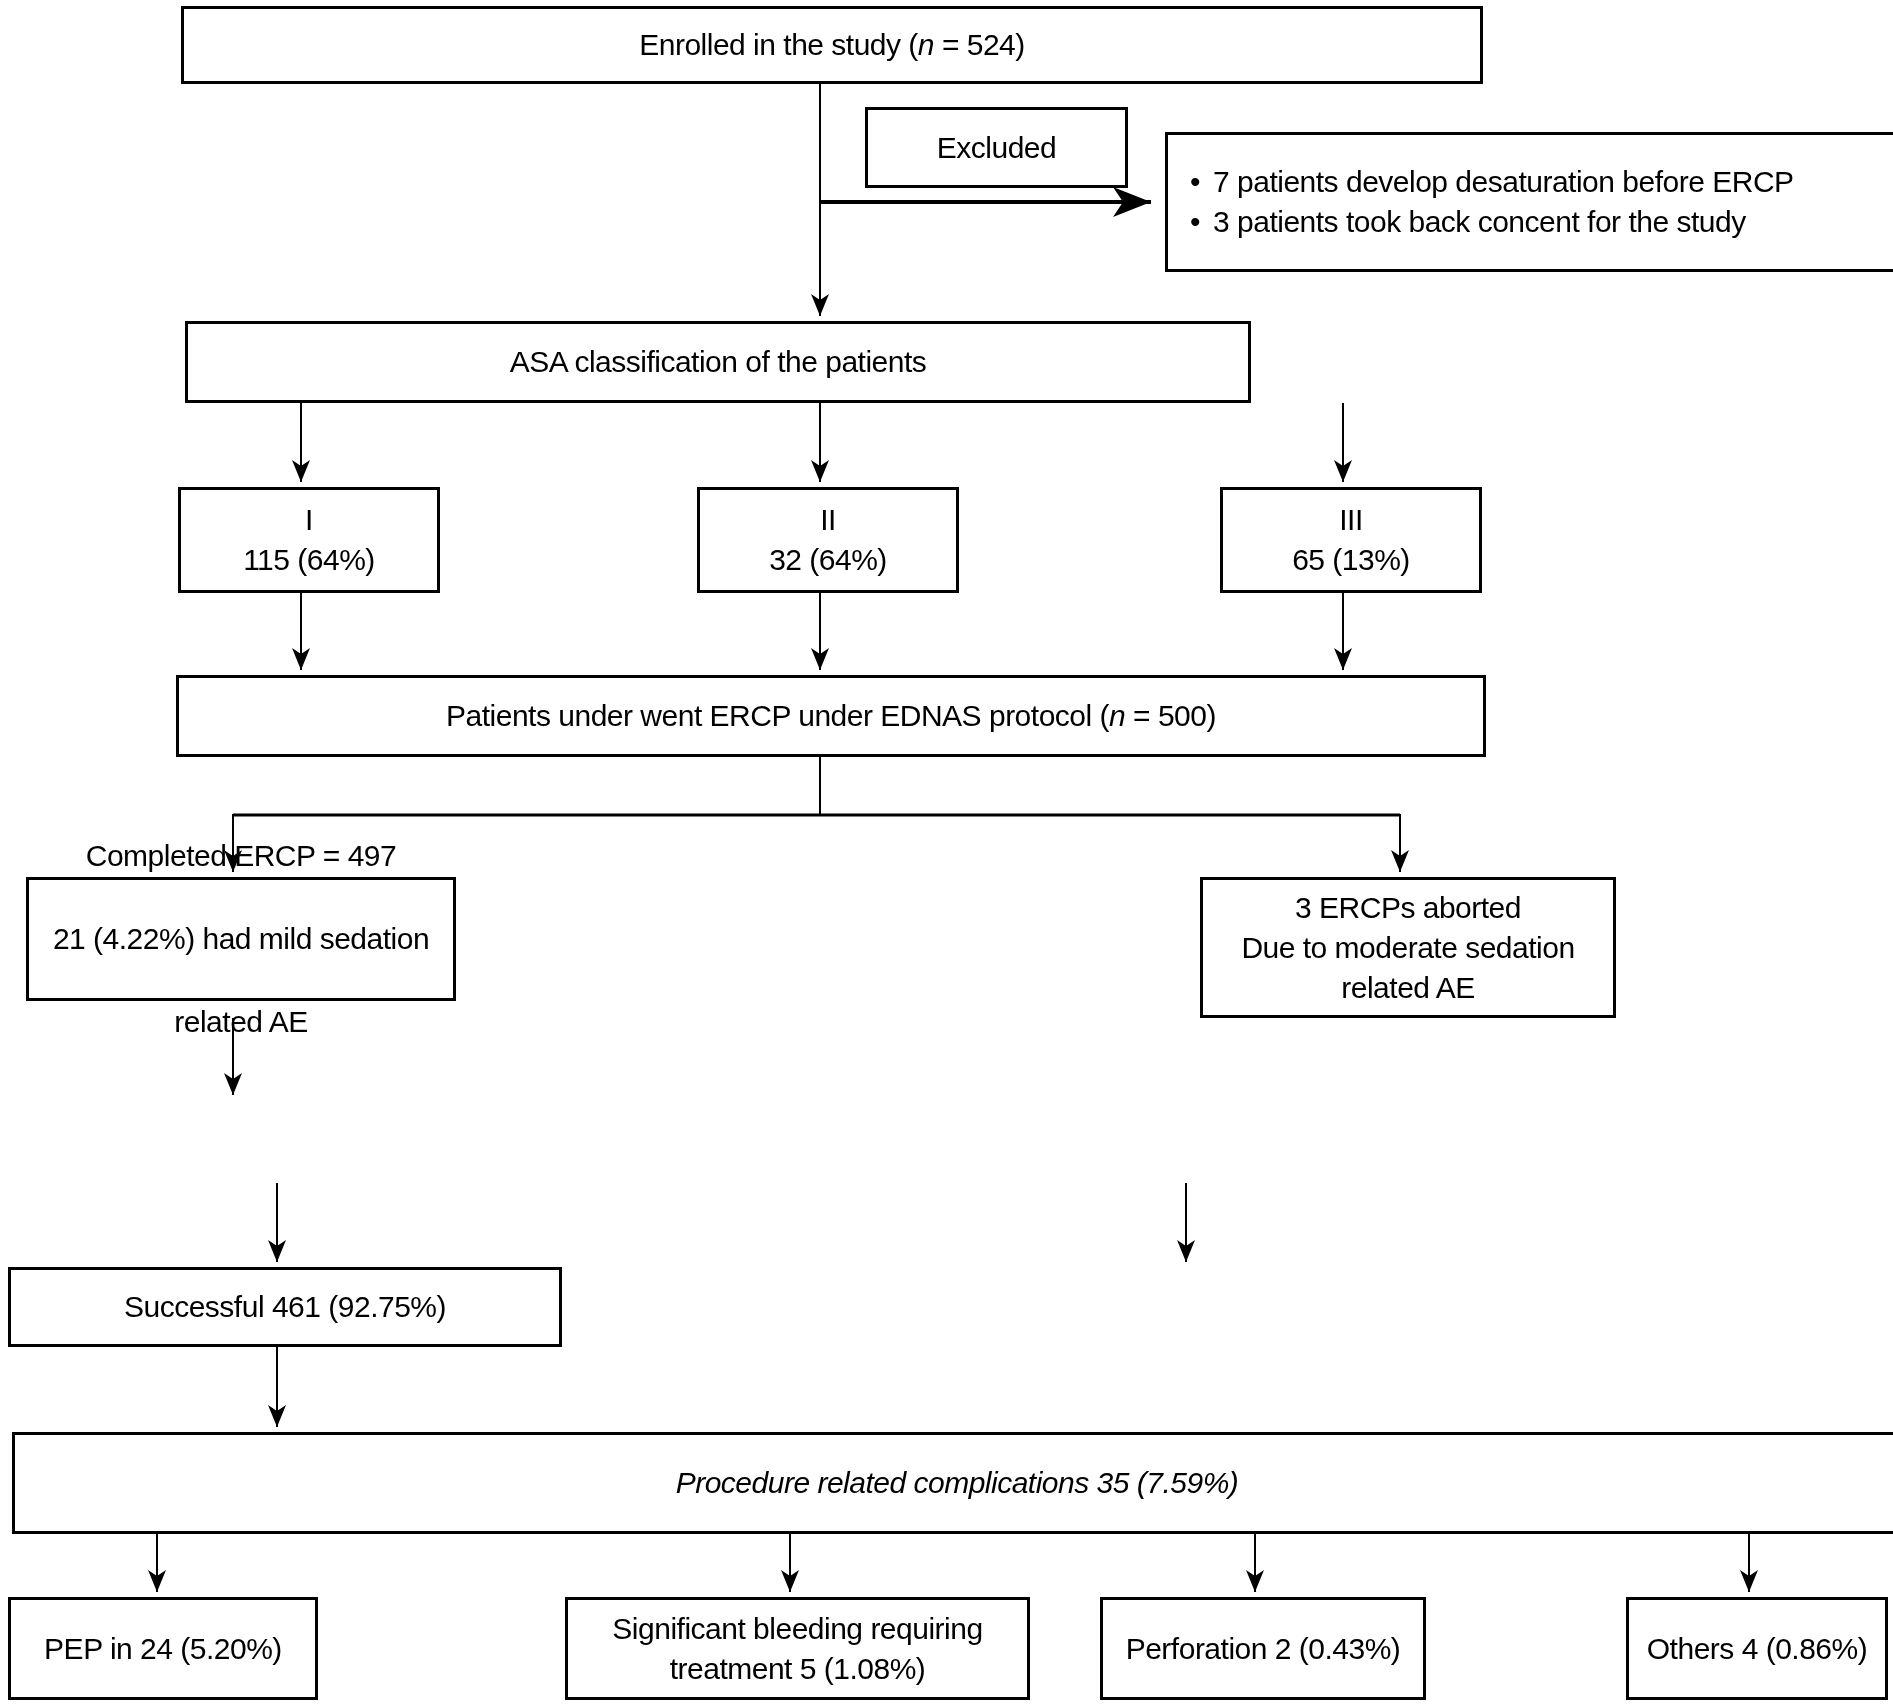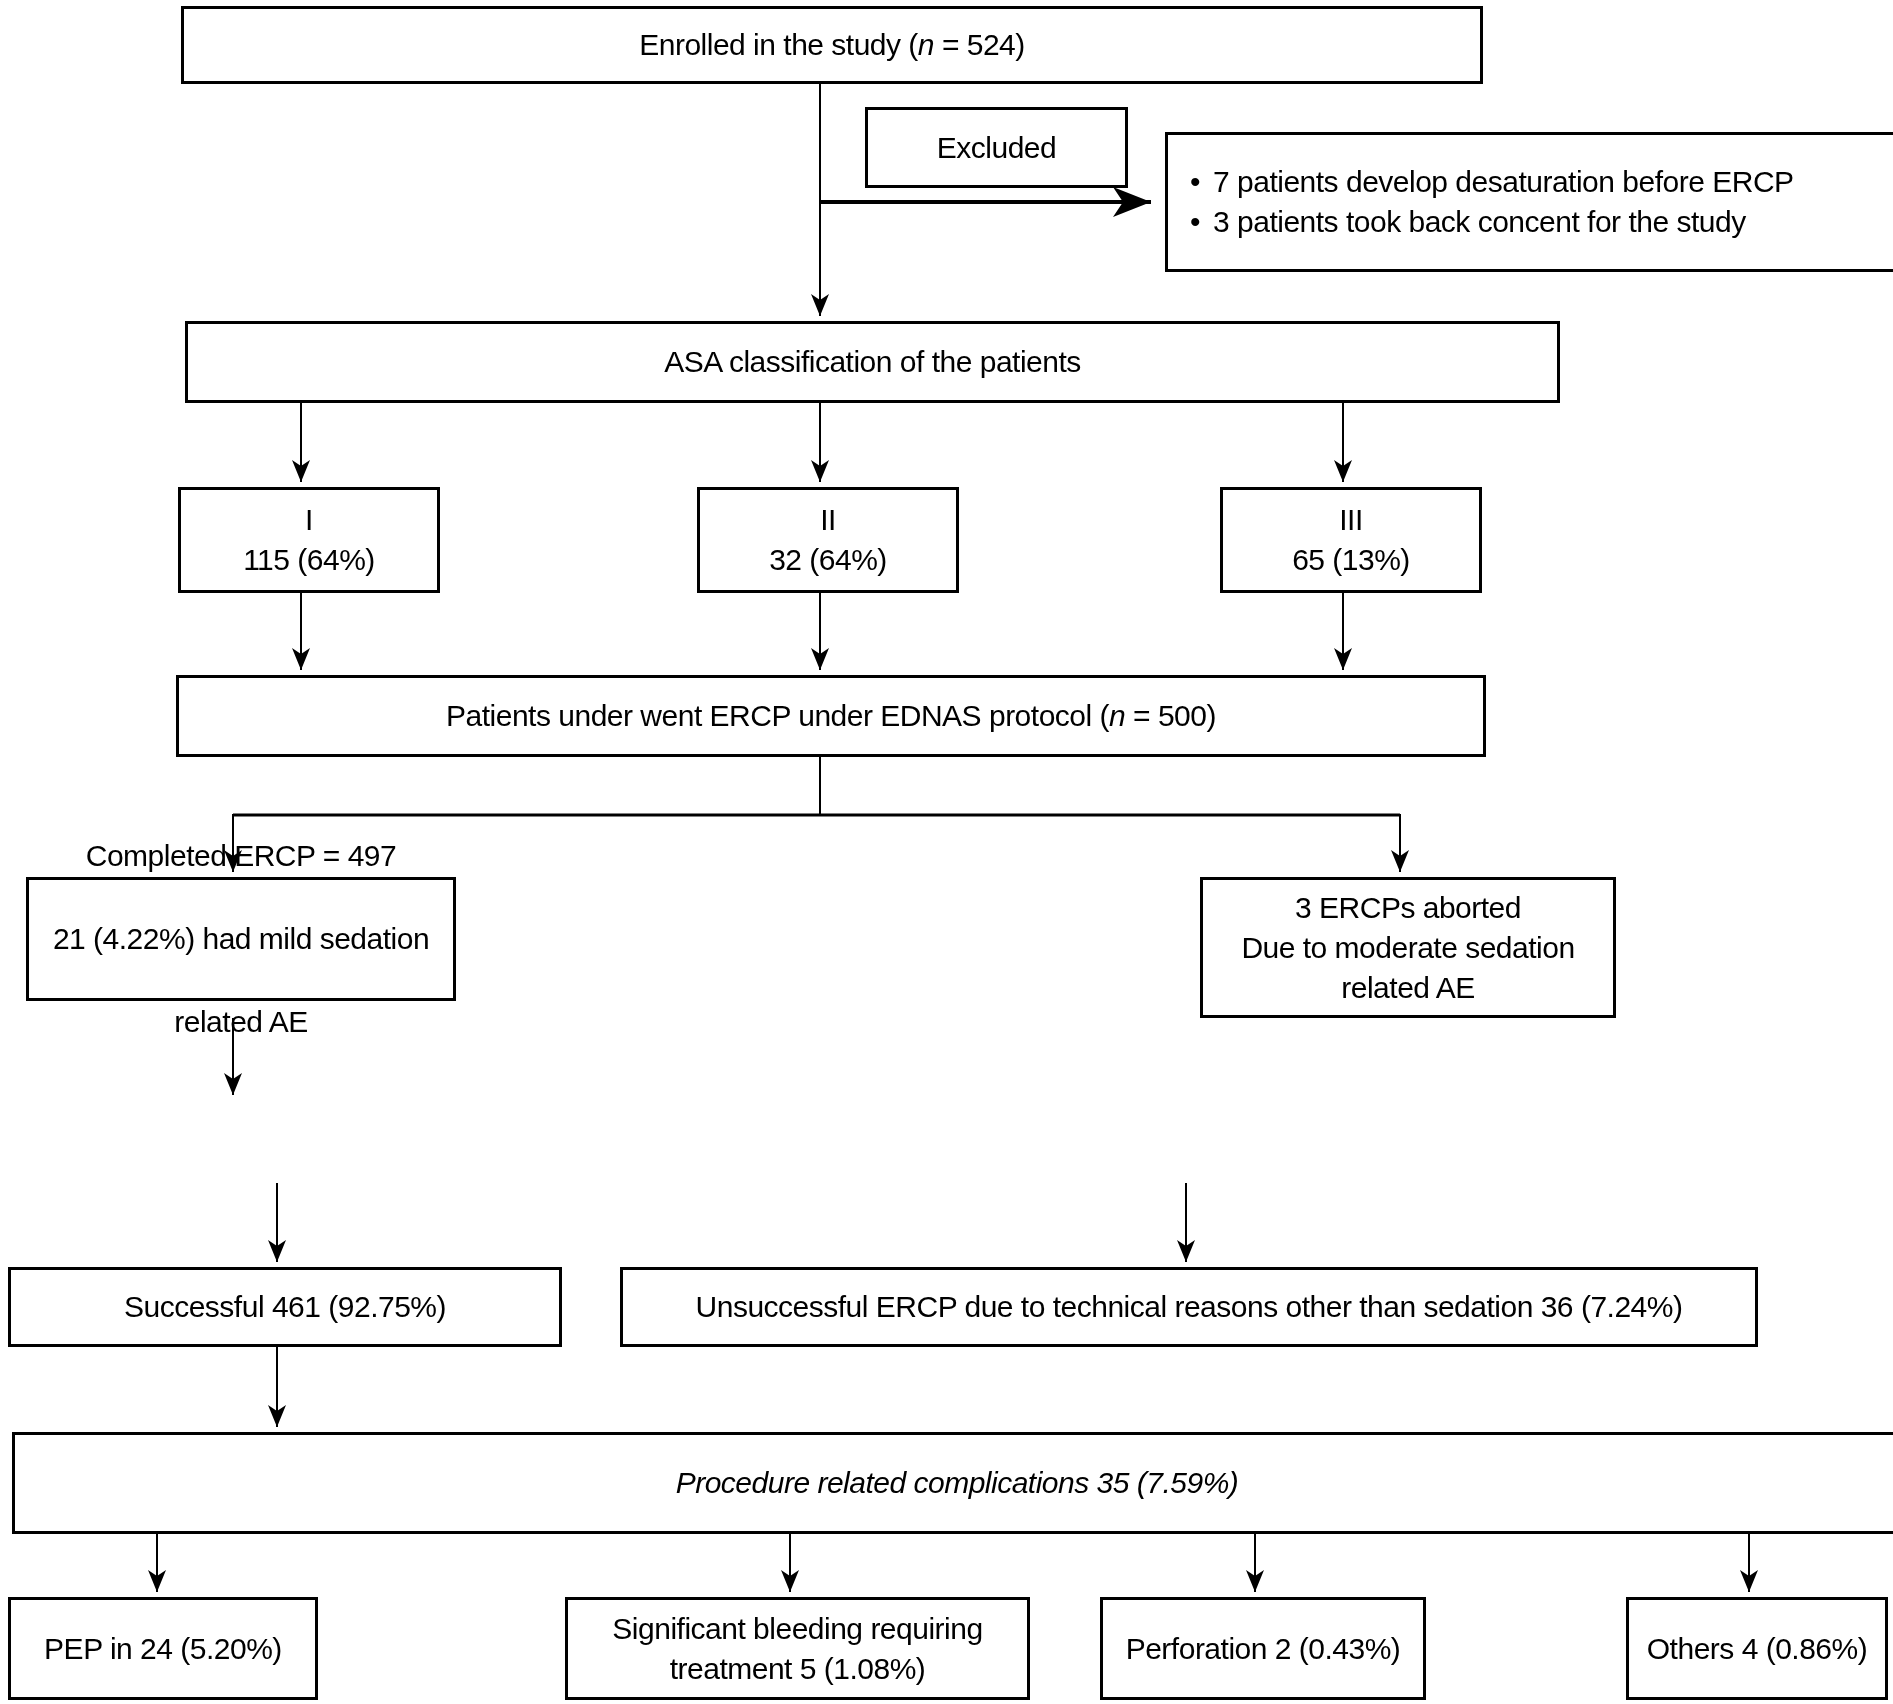--- a/index.html
+++ b/index.html
@@ -99,21 +99,21 @@
 
   <div class="node" style="left:857px; top:107px; width:263px; height:81px;">
     <div class="tline">Excluded</div>
   </div>
 
   <div class="node list-node" style="left:1157px; top:132px; width:733px; height:140px;">
     <span class="bullet">7 patients develop desaturation before ERCP</span>
     <span class="bullet">3 patients took back concent for the study</span>
   </div>
 
-  <div class="node" style="left:177px; top:321px; width:1375px; height:82px;">
+  <div class="node" style="left:177px; top:321px; width:1066px; height:82px;">
     <div class="tline">ASA classification of the patients</div>
   </div>
 
   <div class="node" style="left:170px; top:487px; width:262px; height:106px;">
     <span class="tline">I</span>
     <span class="tline">115 (64%)</span>
   </div>
 
   <div class="node" style="left:689px; top:487px; width:262px; height:106px;">
     <span class="tline">II</span>
@@ -139,23 +139,20 @@
     <span class="tline">3 ERCPs aborted</span>
     <span class="tline">Due to moderate sedation</span>
     <span class="tline">related AE</span>
   </div>
 
 
   <div class="node" style="left:0px; top:1267px; width:554px; height:80px;">
     <div class="tline">Successful 461 (92.75%)</div>
   </div>
 
-  <div class="node" style="left:612px; top:1267px; width:1138px; height:80px;">
-    <div class="tline nowrap">Unsuccessful ERCP due to technical reasons other than sedation 36 (7.24%)</div>
-  </div>
 
   <div class="node" style="left:4px; top:1432px; width:1890px; height:102px;font-style:italic;">
     <div class="tline">Procedure related complications 35 (7.59%)</div>
   </div>
 
   <div class="node" style="left:0px; top:1597px; width:310px; height:103px;">
     <div class="tline">PEP in 24 (5.20%)</div>
   </div>
 
   <div class="node" style="left:557px; top:1597px; width:465px; height:103px;">

